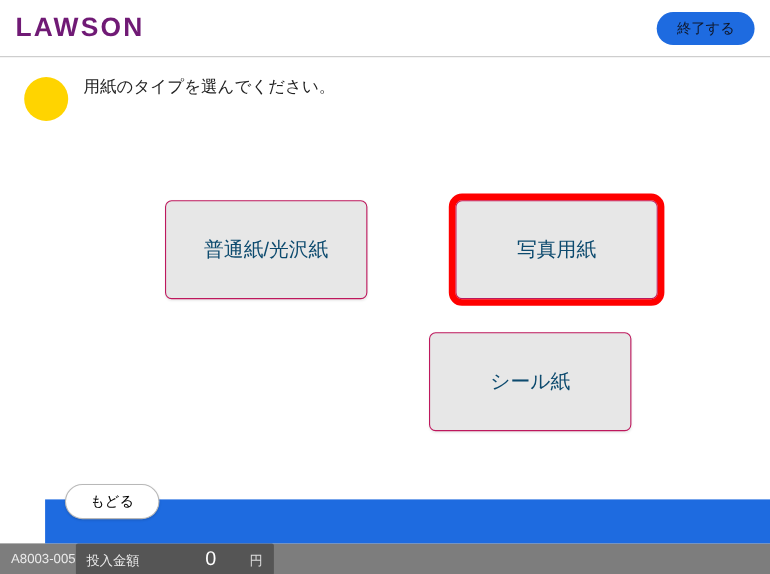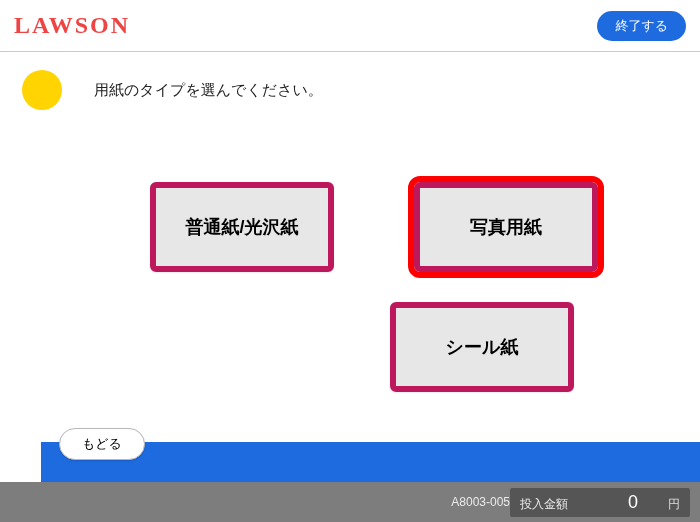--- a/index.html
+++ b/index.html
@@ -1,42 +1,42 @@
 <!DOCTYPE html>
 <html><head>
 <meta charset="utf-8">
 <style>
   * { box-sizing: border-box; margin: 0; padding: 0; }
   html, body { width: 700px; height: 522px; font-family: "Hiragino Kaku Gothic ProN", "Meiryo", sans-serif; background: #fff; }
   .screen { width: 700px; height: 522px; display: flex; flex-direction: column; position: relative; }
 
   
   .header { height: 52px; display: flex; align-items: center; justify-content: space-between; padding: 0 14px; border-bottom: 1px solid #c9c9c9; }
-  .logo { font-family: Liberation Serif, serif; font-weight: 900; font-size: 24px; letter-spacing: 2px; color: #ef4444; }
-  .end-btn { background: #1e6be0; color: #ffffff; border: none; border-radius: 16px; padding: 6px 18px; font-size: 13px; cursor: pointer; }
+  .logo { font-family: Liberation Sans, sans-serif; font-weight: 900; font-size: 24px; letter-spacing: 2px; color: #701a75; }
+  .end-btn { background: #1e6be0; color: #0f172a; border: none; border-radius: 16px; padding: 6px 18px; font-size: 13px; cursor: pointer; }
 
   
-  .prompt-row { display: flex; align-items: center; padding: 18px 22px 0 22px; gap: 32px; }
+  .prompt-row { display: flex; padding: 18px 22px 0 22px; gap: 14px; }
   .dot { width: 40px; height: 40px; border-radius: 50%; background: #ffd400; flex: 0 0 auto; }
   .prompt-text { font-size: 15px; color: #222; }
 
   
   .options { flex: 1; position: relative; }
-  .opt-btn { position: absolute; width: 184px; height: 90px; background: #e7e7e7; border: 6px solid #be185d; border-radius: 6px; display: flex; align-items: center; justify-content: center; font-size: 18px; color: #000000; cursor: pointer; box-shadow: 0 1px 2px rgba(0,0,0,0.08); font-weight: bold; }
+  .opt-btn { position: absolute; width: 184px; height: 90px; background: #e7e7e7; border: 1px solid #be185d; border-radius: 6px; display: flex; align-items: center; justify-content: center; font-size: 18px; color: #0c4a6e; cursor: pointer; box-shadow: 0 1px 2px rgba(0,0,0,0.08); }
   .opt-btn.highlight { outline: 6px solid #ff0000; outline-offset: 0; }
   .opt-plain { left: 150px; top: 72px; }
   .opt-photo { left: 370px; top: 72px; margin-left: 44px; }
   .opt-seal  { left: 390px; top: 192px; }
 
   
   .bottom-bar { height: 40px; background: #1e6be0; display: flex; align-items: center; position: relative; margin-left: 41px; }
   .back-btn { position: absolute; left: 18px; top: -14px; background: #fff; border: 1px solid #b8b8b8; border-radius: 18px; padding: 6px 22px; font-size: 13px; cursor: pointer; box-shadow: 0 1px 2px rgba(0,0,0,0.15); }
 
   
-  .footer { height: 40px; background: #7d7d7d; display: flex; align-items: center; justify-content: flex-end; padding: 0 10px; color: #eaeaea; font-size: 12px; }
+  .footer { height: 28px; background: #7d7d7d; display: flex; align-items: center; justify-content: flex-start; padding: 0 10px; color: #eaeaea; font-size: 12px; }
   .deposit-box { background: #555; padding: 4px 10px; display: flex; align-items: baseline; gap: 30px; border-radius: 2px; }
   .deposit-amount { font-size: 18px; color: #fff; min-width: 40px; text-align: right; }
   .deposit-unit { font-size: 12px; color: #ddd; }
 </style>
 </head>
 <body>
 
 <div class="screen">
 
   <div class="header">

